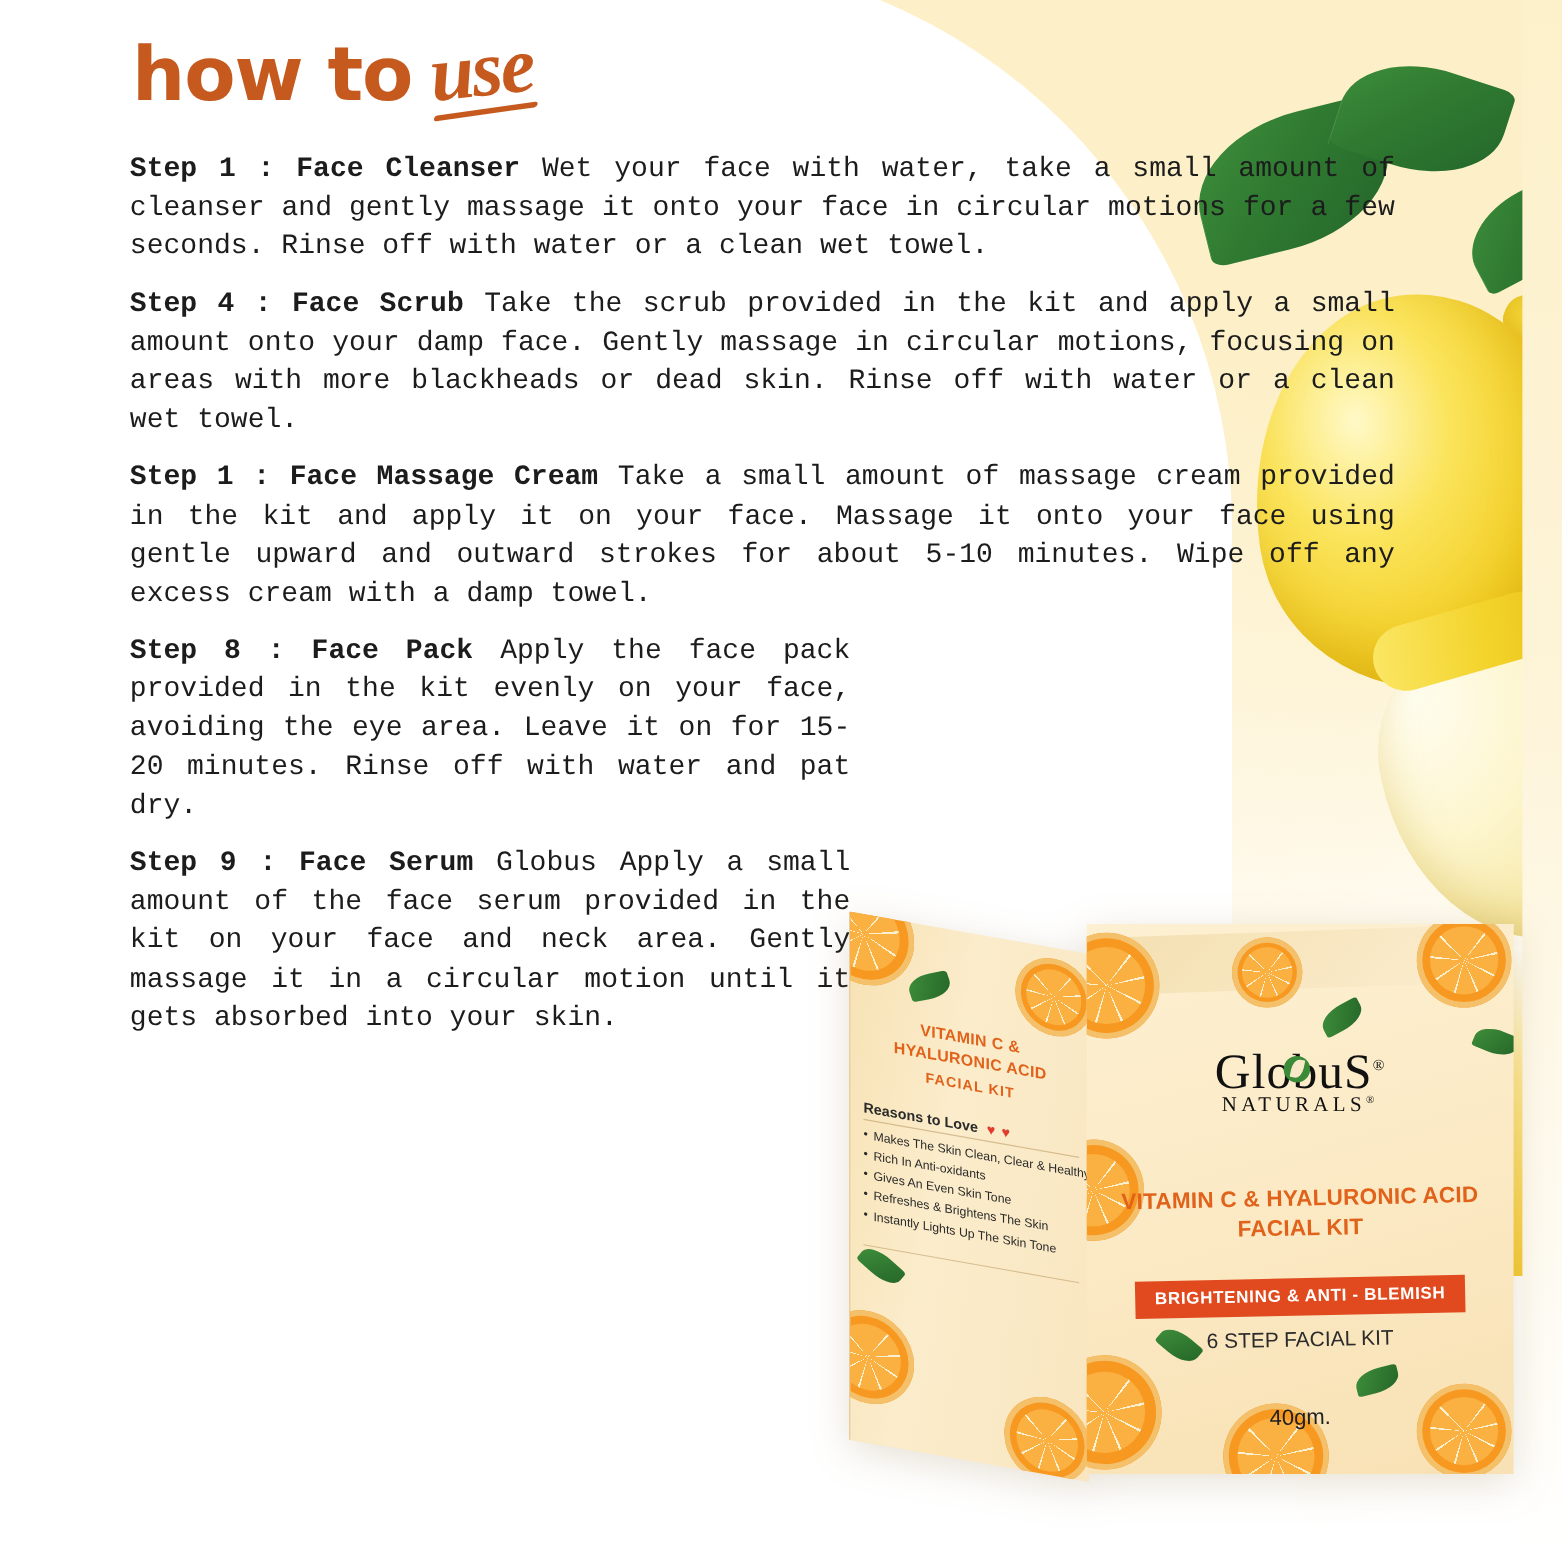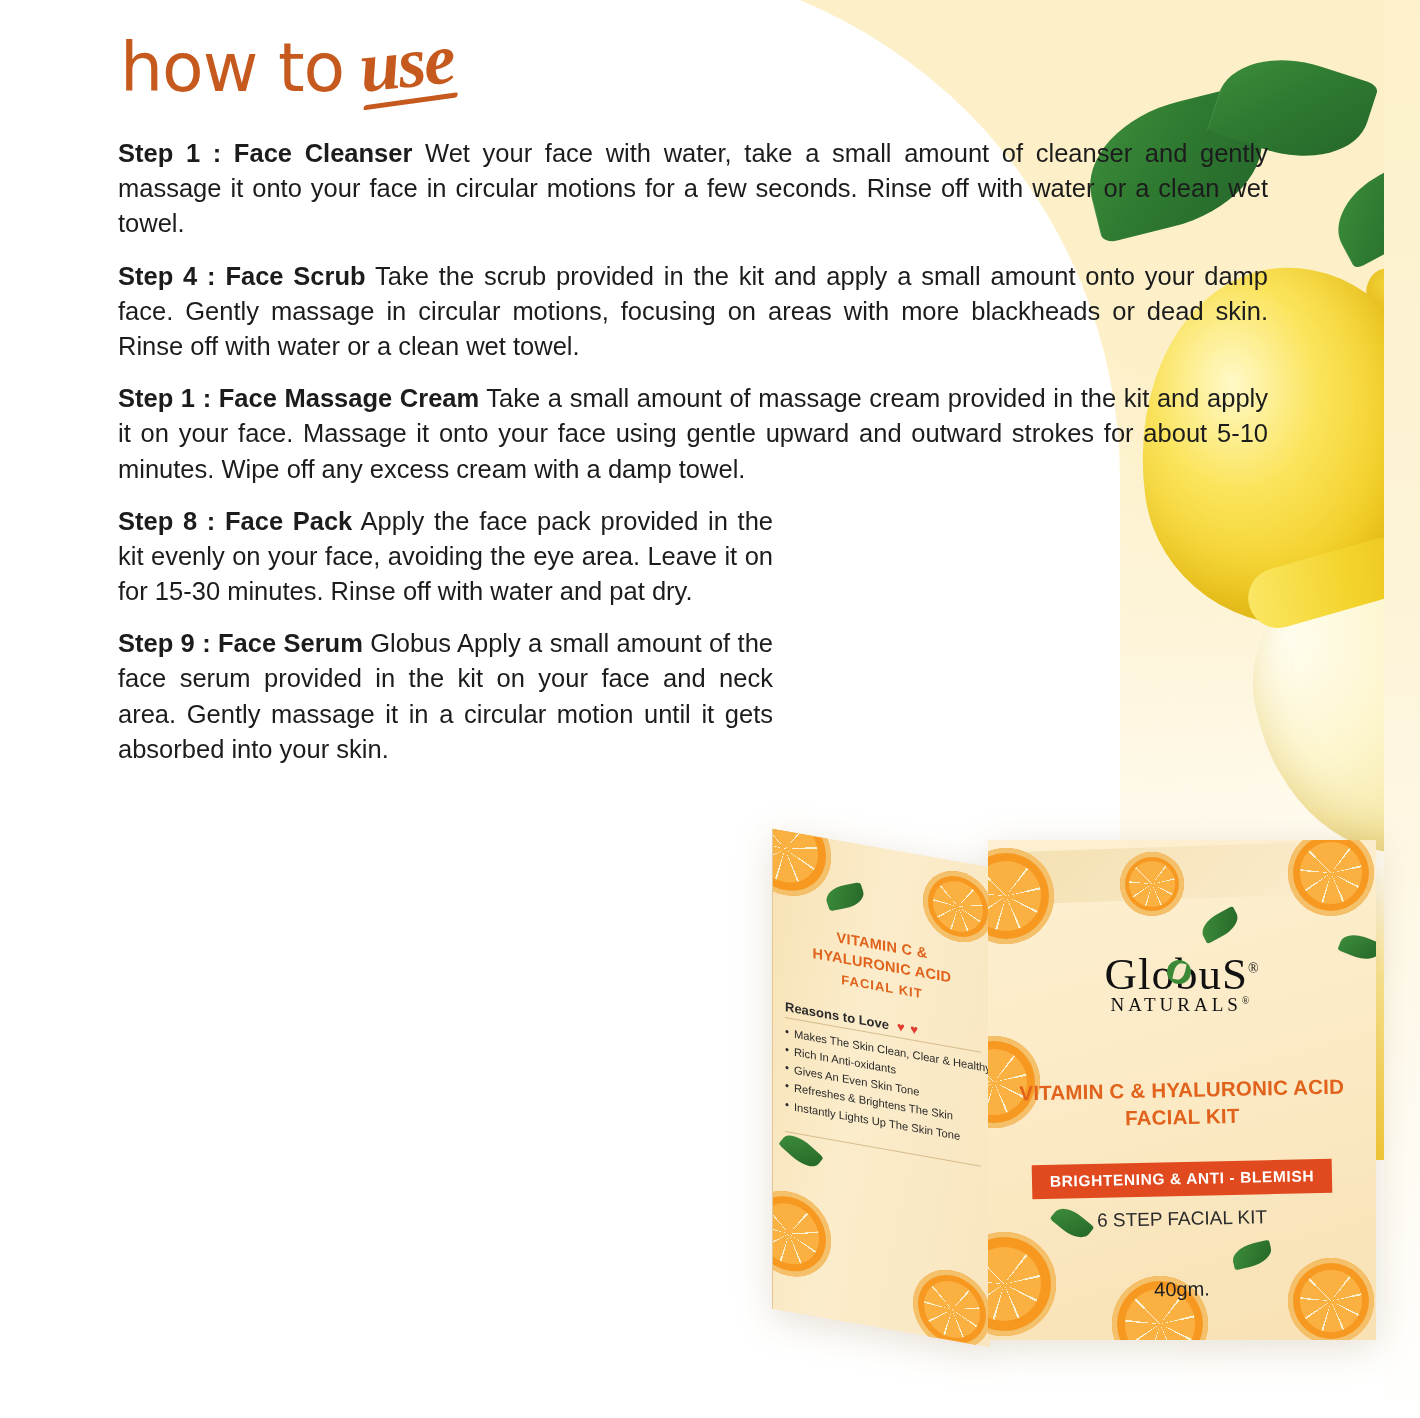--- a/index.html
+++ b/index.html
@@ -107,21 +107,21 @@
   }
 
   
   .heading {
     position: absolute;
     left: 120px; top: 26px;
     display: flex; align-items: baseline; gap: 16px;
   }
   .heading .h-how {
     font-size: 68px;
-    font-weight: 400;
+    font-weight: 700;
     letter-spacing: -1px;
     color: #c65a1e;
     font-family: "DejaVu Sans", sans-serif;
   }
   .heading .h-use {
     font-size: 72px;
     color: #c65a1e;
     font-family: "Liberation Serif", serif;
     font-style: italic;
     font-weight: 700;
@@ -136,21 +136,21 @@
     background: #c65a1e;
     border-radius: 4px;
     transform: skewX(-18deg) rotate(-2deg);
   }
 
   
   .steps {
     position: absolute;
     left: 118px; top: 136px;
     width: 1150px;
-    font-family: Liberation Sans, sans-serif;
+    font-family: Liberation Mono, monospace;
     color: #1f1f1f;
   }
   .step { margin-bottom: 17px; }
   .step p {
     font-size: 25.5px;
     line-height: 1.38;
     text-align: justify;
     color: #1c1c1c;
   }
   .step b { font-weight: 700; }
@@ -392,21 +392,21 @@
     <div class="step">
       <p><b>Step 1 : Face Cleanser</b><span> Wet your face with water, take a small amount of cleanser and gently massage it onto your face in circular motions for a few seconds. Rinse off with water or a clean wet towel.</span></p>
     </div>
     <div class="step">
       <p><b>Step 4 : Face Scrub</b><span>  Take the scrub provided in the kit and apply a small amount onto your damp face. Gently massage in circular motions, focusing on areas with more blackheads or dead skin. Rinse off with water or a clean wet towel.</span></p>
     </div>
     <div class="step">
       <p><b>Step 1 : Face Massage Cream</b><span>  Take a small amount of massage cream provided in the kit and apply it on your face. Massage it onto your face using gentle upward and outward strokes for about 5-10 minutes. Wipe off any excess cream with a damp towel.</span></p>
     </div>
     <div class="step narrow">
-      <p><b>Step 8 : Face Pack</b><span>  Apply the face pack provided in the kit evenly on your face, avoiding the eye area. Leave it on for 15-30 minutes. Rinse off with water and pat dry.</span></p>
+      <p><b>Step 8 : Face Pack</b><span>  Apply the face pack provided in the kit evenly on your face, avoiding the eye area. Leave it on for 15-20 minutes. Rinse off with water and pat dry.</span></p>
     </div>
     <div class="step narrow">
       <p><b>Step 9 : Face Serum</b><span> Globus  Apply a small amount of the face serum provided in the kit on your face and neck area. Gently massage it in a circular motion until it gets absorbed into your skin.</span></p>
     </div>
   </div>
 
   <div class="product">
 
     <div class="box-left">
       <div class="slice" style="left:-34px; top:-28px; width:92px; height:92px;"></div>

